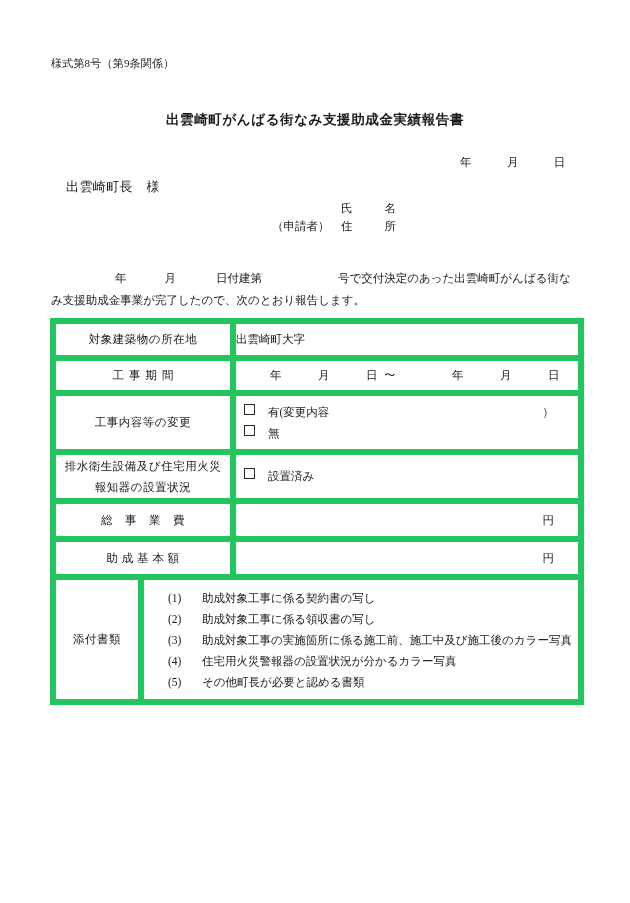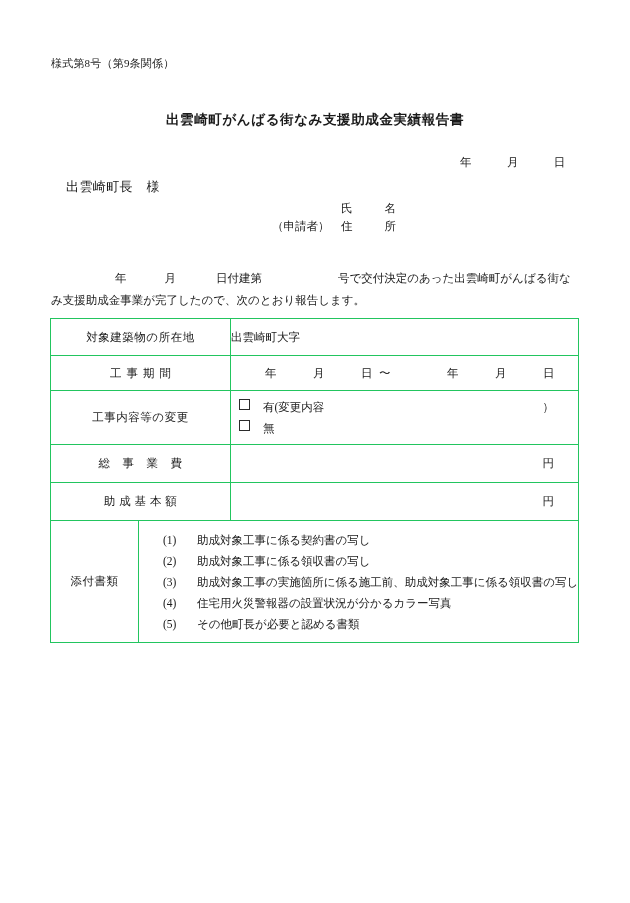--- a/index.html
+++ b/index.html
@@ -97,21 +97,21 @@
   .form-table {
     position: absolute;
     left: 50px;
     top: 318px;
     width: 528px;
     border-collapse: collapse;
     table-layout: fixed;
     font-size: 11.5px;
   }
   .form-table td {
-    border: 1px solid #22c55e;
+    border: 6px solid #22c55e;
     padding: 0;
     vertical-align: middle;
   }
   .lbl {
     text-align: center;
     letter-spacing: 0.5px;
   }
   .lbl-wide { letter-spacing: 5px; text-indent: 5px; }
   .cellpad { padding: 0 10px; }
   .r-sho { height: 37px; }
@@ -258,20 +258,31 @@
             <span class="chk-box"></span><span>有(変更内容</span>
             <span class="paren-right">）</span>
           </div>
           <div class="chk-row">
             <span class="chk-box"></span><span>無</span>
           </div>
         </div>
       </td>
     </tr>
 
+    <tr class="r-haisui">
+      <td class="lbl two-line" colspan="2">
+        <div>排水衛生設備及び住宅用火災</div>
+        <div>報知器の設置状況</div>
+      </td>
+      <td>
+        <div class="chk-row one-chk">
+          <span class="chk-box"></span><span>設置済み</span>
+        </div>
+      </td>
+    </tr>
 
     <tr class="r-sogyo">
       <td class="lbl" colspan="2">総　事　業　費</td>
       <td>
         <span class="yen-right">円</span>
       </td>
     </tr>
 
     <tr class="r-kihon">
       <td class="lbl" colspan="2">助 成 基 本 額</td>
@@ -285,21 +296,21 @@
       <td class="lbl">添付書類</td>
       <td colspan="2">
         <div class="attach-list">
           <div class="attach-item">
             <span class="attach-num">(1)</span><span>助成対象工事に係る契約書の写し</span>
           </div>
           <div class="attach-item">
             <span class="attach-num">(2)</span><span>助成対象工事に係る領収書の写し</span>
           </div>
           <div class="attach-item">
-            <span class="attach-num">(3)</span><span>助成対象工事の実施箇所に係る施工前、助成対象工事に係る領収書の写し</span>
+            <span class="attach-num">(3)</span><span>助成対象工事の実施箇所に係る施工前、施工中及び施工後のカラー写真</span>
           </div>
           <div class="attach-item">
             <span class="attach-num">(4)</span><span>住宅用火災警報器の設置状況が分かるカラー写真</span>
           </div>
           <div class="attach-item">
             <span class="attach-num">(5)</span><span>その他町長が必要と認める書類</span>
           </div>
         </div>
       </td>
     </tr>

